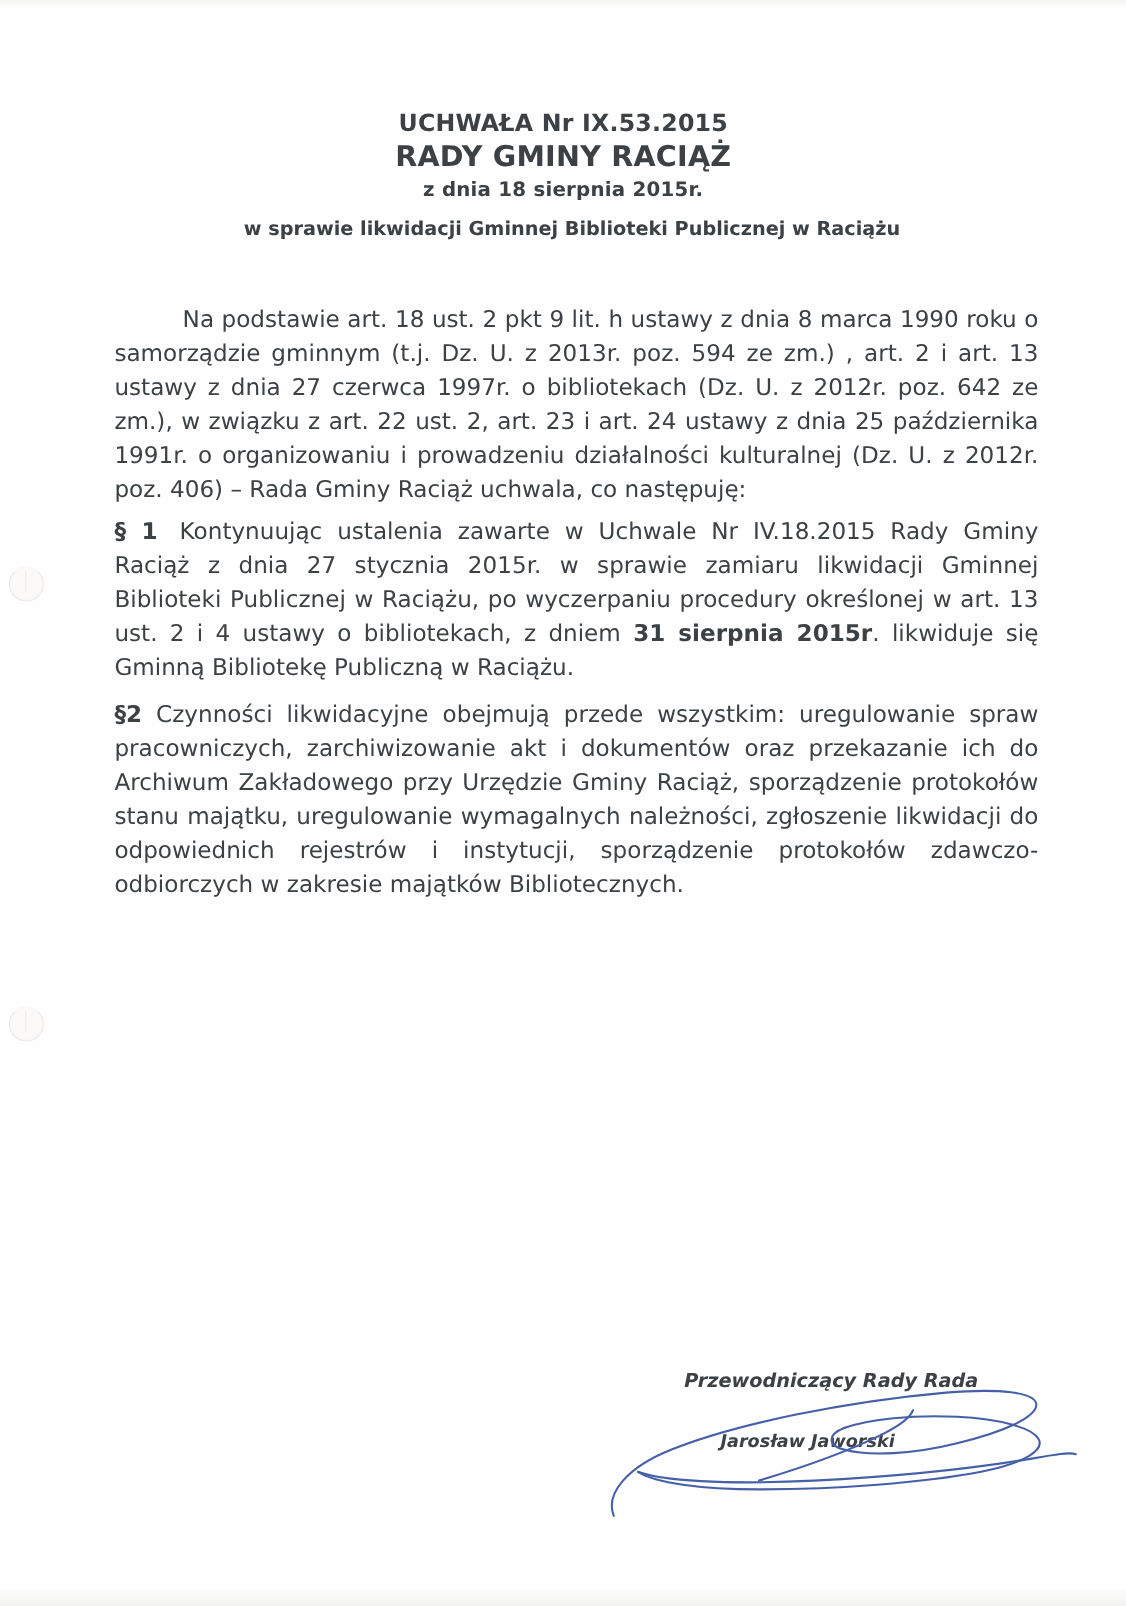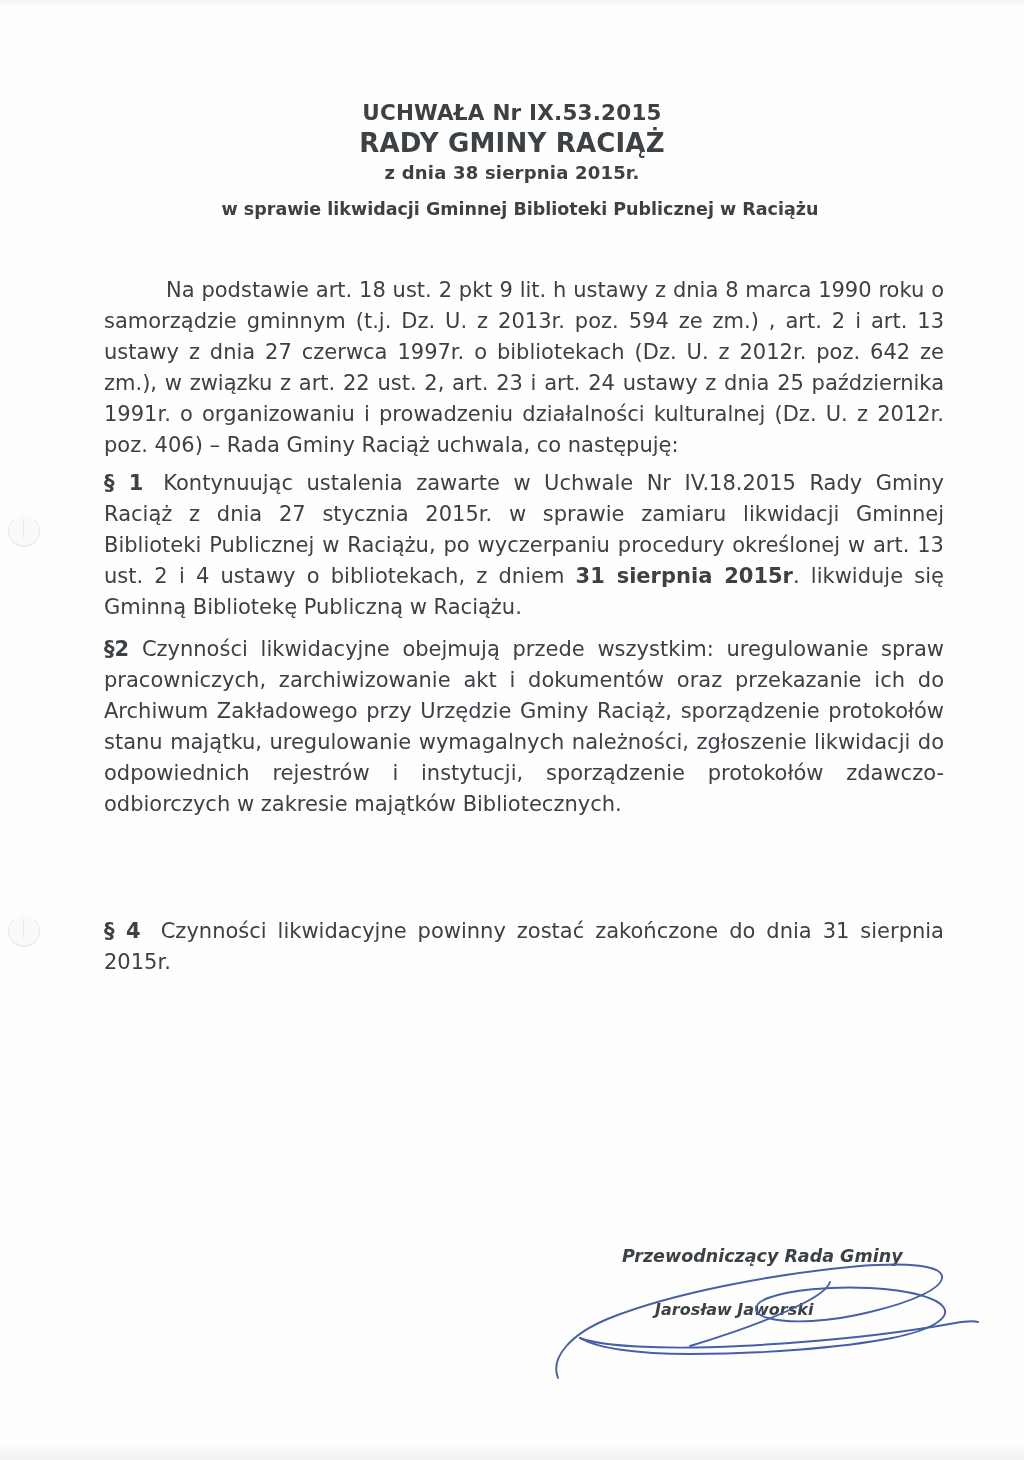--- a/index.html
+++ b/index.html
@@ -127,39 +127,38 @@
 
   <div class="scan-edge-top"></div>
   <div class="scan-edge-bottom"></div>
 
   <div class="hole" style="left:8px; top:515px;"></div>
   <div class="hole" style="left:8px; top:915px;"></div>
 
   <div class="title-block">
     <div class="title-line1">UCHWAŁA  Nr IX.53.2015</div>
     <div class="title-line2">RADY GMINY RACIĄŻ</div>
-    <div class="title-line3">z dnia 38 sierpnia 2015r.</div>
+    <div class="title-line3">z dnia 18 sierpnia 2015r.</div>
   </div>
 
   <div class="subject">w sprawie likwidacji Gminnej Biblioteki Publicznej w Raciążu</div>
 
   <div class="body-block" id="p-preamble"><span class="indent"></span><span>Na podstawie art. 18 ust. 2 pkt 9 lit. h ustawy z dnia 8 marca 1990 roku o samorządzie gminnym   (t.j. Dz. U. z 2013r. poz. 594 ze zm.) , art. 2 i art. 13 ustawy z dnia 27 czerwca 1997r. o bibliotekach (Dz. U. z 2012r. poz. 642 ze zm.), w związku z art. 22 ust. 2, art. 23 i art. 24 ustawy z dnia 25 października 1991r. o organizowaniu i prowadzeniu działalności kulturalnej (Dz. U. z 2012r. poz. 406) – Rada Gminy Raciąż uchwala, co następuję:</span></div>
 
   <div class="body-block" id="p-s1"><span class="sec-label">§ 1</span><span class="sec-gap"></span><span>Kontynuując ustalenia zawarte w Uchwale  Nr IV.18.2015 Rady Gminy Raciąż z dnia 27 stycznia 2015r. w sprawie zamiaru likwidacji Gminnej Biblioteki Publicznej w Raciążu, po wyczerpaniu procedury określonej w art. 13 ust. 2 i 4 ustawy o bibliotekach, z dniem </span><b class="inline-bold">31 sierpnia 2015r</b><span>. likwiduje się Gminną Bibliotekę Publiczną w Raciążu.</span></div>
 
   <div class="body-block" id="p-s2"><span class="sec-label">§2</span> <span>Czynności likwidacyjne obejmują przede wszystkim: uregulowanie spraw pracowniczych, zarchiwizowanie akt i dokumentów oraz przekazanie ich   do Archiwum Zakładowego przy Urzędzie Gminy Raciąż, sporządzenie protokołów stanu majątku, uregulowanie wymagalnych należności, zgłoszenie likwidacji do odpowiednich rejestrów i instytucji, sporządzenie protokołów zdawczo-odbiorczych   w zakresie majątków Bibliotecznych.</span></div>
 
 
-  <div class="body-block" id="p-s4"><span class="sec-label">§ 4</span><span class="sec-gap"></span><span>Czynności likwidacyjne powinny zostać zakończone do dnia 31 sierpnia 2015r.</span></div>
 
 
 
 
   <div class="sig-area">
-    <div class="sig-caption">Przewodniczący Rada Gminy</div>
+    <div class="sig-caption">Przewodniczący Rady Rada</div>
     <div class="sig-name">Jarosław Jaworski</div>
     <svg class="sig-ink" viewBox="0 0 440 150">
       <g fill="none" stroke="#4560a8" stroke-width="1.9" stroke-linecap="round" stroke-linejoin="round">
         <path d="M18 140 C 10 120, 30 96, 70 80 C 130 56, 230 36, 320 28 C 370 24, 400 28, 402 38 C 404 50, 372 64, 330 74 C 290 84, 250 86, 228 80 C 212 76, 212 66, 228 60"></path>
         <path d="M228 60 C 250 52, 290 48, 330 50 C 370 52, 398 60, 404 70 C 410 80, 392 92, 352 100 C 300 110, 220 116, 150 116 C 96 116, 56 110, 40 100"></path>
         <path d="M40 100 C 60 108, 120 112, 200 108 C 280 104, 350 96, 398 88 C 420 84, 432 82, 438 84"></path>
         <path d="M150 108 C 190 96, 230 82, 262 66 C 278 58, 288 50, 290 44"></path>
       </g>
     </svg>
   </div>

